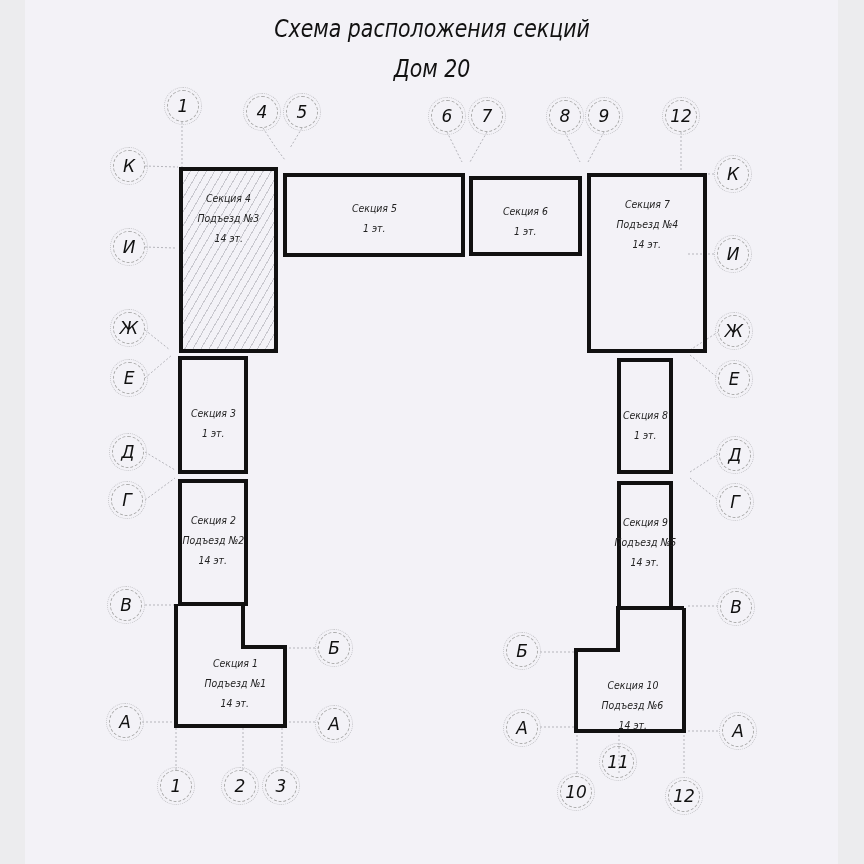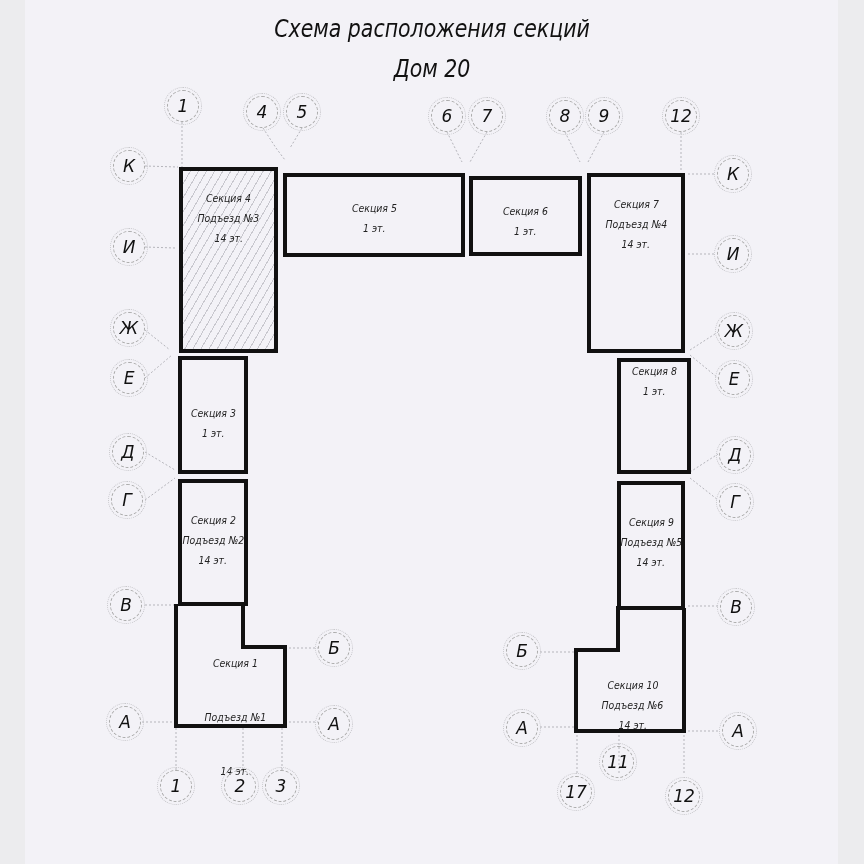--- a/index.html
+++ b/index.html
@@ -87,49 +87,49 @@
 <div class="sec" style="left:283px;top:173px;width:182px;height:84px;padding-top:22px;font-style:italic;">
   <span>Секция 5</span>
   <span>1 эт.</span>
 </div>
 
 <div class="sec" style="left:469px;top:176px;width:113px;height:80px;padding-top:22px;">
   <span>Секция 6</span>
   <span>1 эт.</span>
 </div>
 
-<div class="sec" style="left:587px;top:173px;width:98px;height:180px;padding-top:18px;">
+<div class="sec" style="left:587px;top:173px;width:120px;height:180px;padding-top:18px;">
   <span>Секция 7</span>
   <span>Подъезд №4</span>
   <span>14 эт.</span>
 </div>
 
 <div class="sec" style="left:178px;top:356px;width:70px;height:118px;padding-top:44px;">
   <span>Секция 3</span>
   <span>1 эт.</span>
 </div>
 
 <div class="sec" style="left:178px;top:479px;width:70px;height:127px;padding-top:28px;">
   <span>Секция 2</span>
   <span>Подъезд №2</span>
   <span>14 эт.</span>
 </div>
 
-<div class="sec" style="left:190px;top:654px;width:90px;height:70px;border:none;gap:34px;">
+<div class="sec" style="left:190px;top:654px;width:90px;height:70px;border:none;">
   <span>Секция 1</span>
   <span>Подъезд №1</span>
   <span>14 эт.</span>
 </div>
 
-<div class="sec" style="left:617px;top:358px;width:74px;height:116px;">
+<div class="sec" style="left:617px;top:358px;width:56px;height:116px;padding-top:44px;">
   <span>Секция 8</span>
   <span>1 эт.</span>
 </div>
 
-<div class="sec" style="left:617px;top:481px;width:68px;height:129px;padding-top:28px;">
+<div class="sec" style="left:617px;top:481px;width:56px;height:129px;padding-top:28px;">
   <span>Секция 9</span>
   <span>Подъезд №5</span>
   <span>14 эт.</span>
 </div>
 
 <div class="sec" style="left:585px;top:676px;width:95px;height:70px;border:none;">
   <span>Секция 10</span>
   <span>Подъезд №6</span>
   <span>14 эт.</span>
 </div>
@@ -162,15 +162,15 @@
 <div class="axis" style="left:738px;top:731px;">А</div>
 
 <div class="axis" style="left:334px;top:648px;">Б</div>
 <div class="axis" style="left:334px;top:724px;">А</div>
 <div class="axis" style="left:522px;top:651px;">Б</div>
 <div class="axis" style="left:522px;top:728px;">А</div>
 
 <div class="axis" style="left:176px;top:786px;">1</div>
 <div class="axis" style="left:240px;top:786px;">2</div>
 <div class="axis" style="left:281px;top:786px;">3</div>
-<div class="axis" style="left:576px;top:792px;">17</div>
+<div class="axis" style="left:576px;top:792px;">10</div>
 <div class="axis" style="left:618px;top:762px;">11</div>
 <div class="axis" style="left:684px;top:796px;">12</div>
 
 </body></html>

